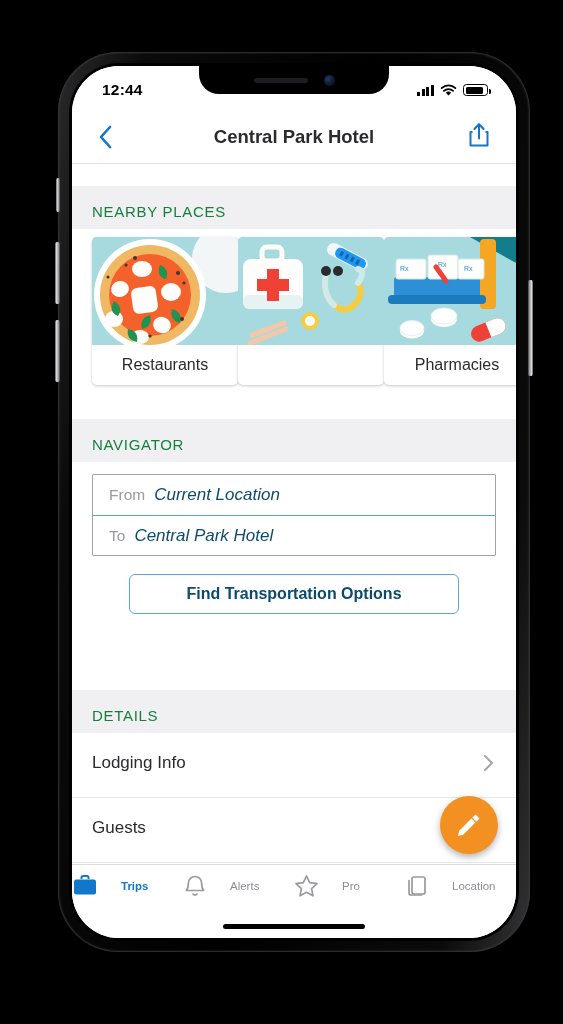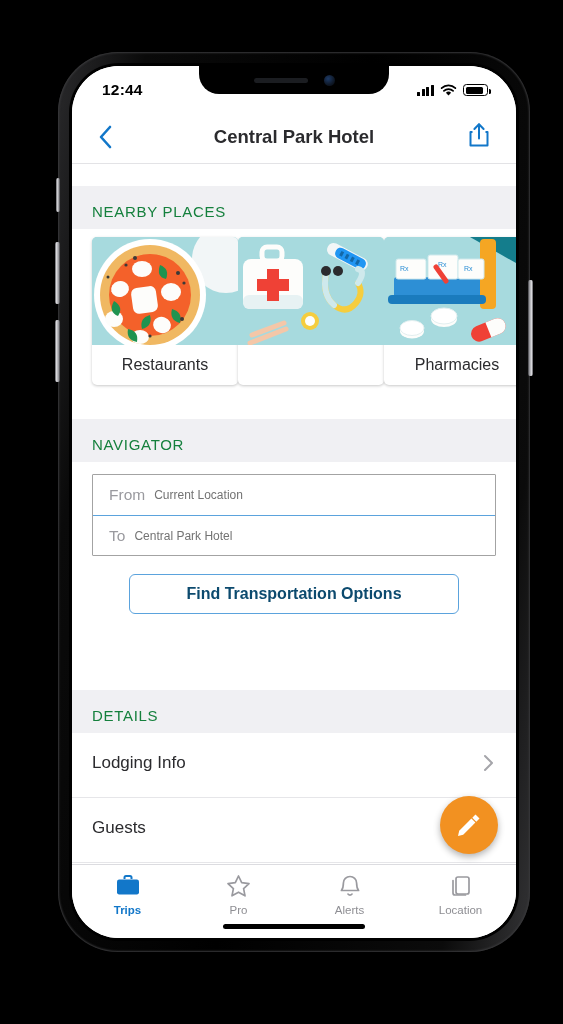--- a/index.html
+++ b/index.html
@@ -137,21 +137,21 @@
 
   
   .nav-block { background: #fff; padding: 12px 20px 26px; }
   .field-group { border: 1px solid #a3a3a3; border-radius: 1px; overflow: hidden; text-align: center; }
   .field {
     height: 40px; display: flex; align-items: center; gap: 9px;
     padding: 0 16px; background: #fff;
   }
   .field + .field { border-top: 1px solid #5ba3dd; }
   .field-label { font-size: 15.5px; color: #9a9a9f; }
-  .field-value { font-size: 12px; color: #737373; font-weight: 500; }
+  .field-value { font-size: 17px; color: #0c4a6e; font-weight: 500; font-style: italic; }
   .cta-wrap { padding: 18px 20px 0; display: flex; justify-content: center; }
   .cta {
     width: 330px; height: 40px;
     border: 1px solid #5ba3dd; border-radius: 6px; background: #fff;
     color: #0c4a6e; font-size: 16px; font-weight: bold;
     display: flex; align-items: center; justify-content: center;
     cursor: pointer;
   }
   .gap { height: 28px; background: #fff; }
 
@@ -176,21 +176,21 @@
   }
 
   
   .tabbar {
     position: absolute; left: 0; right: 0; bottom: 0;
     height: 74px; background: #fff;
     border-top: 1px solid #dcdce0;
     display: flex; align-items: flex-start; padding-top: 8px;
     z-index: 20;
   }
-  .tab { flex: 1; display: flex; flex-direction: column; align-items: center; gap: 5px; cursor: pointer; }
+  .tab { flex: 1; display: flex; flex-direction: row; align-items: center; gap: 23px; cursor: pointer; }
   .tab-ico { height: 26px; display: flex; align-items: center; justify-content: center; }
   .tab-label { font-size: 11.5px; color: #8e8e93; }
   .tab.active .tab-label { color: #1277c9; font-weight: bold; }
   .home-bar {
     position: absolute; bottom: 9px; left: 50%; transform: translateX(-50%);
     width: 142px; height: 5px; border-radius: 3px; background: #000;
     z-index: 22;
   }
 </style>
 </head>
@@ -412,35 +412,35 @@
               <svg width="26" height="24" viewBox="0 0 26 24">
                 <path d="M9.5 5 V3.5 a1.5 1.5 0 0 1 1.5 -1.5 h4 a1.5 1.5 0 0 1 1.5 1.5 V5" stroke="#1277c9" stroke-width="2" fill="none"></path>
                 <rect x="2" y="5.5" width="22" height="15" rx="2.2" fill="#1277c9"></rect>
               </svg>
             </div>
             <div class="tab-label">Trips</div>
           </div>
 
           <div class="tab">
             <div class="tab-ico">
-              <svg width="25" height="24" viewBox="0 0 25 24">
-                <path d="M12.5 2 l3.2 6.7 l7.3 .9 l-5.4 5 l1.4 7.2 l-6.5 -3.6 l-6.5 3.6 l1.4 -7.2 l-5.4 -5 l7.3 -.9 Z" stroke="#9a9a9f" stroke-width="1.7" fill="none" stroke-linejoin="round"></path>
-              </svg>
-            </div>
-            <div class="tab-label">Pro</div>
-          </div>
-
-          <div class="tab">
-            <div class="tab-ico">
               <svg width="24" height="24" viewBox="0 0 24 24">
                 <path d="M12 2.5 a6.6 6.6 0 0 0 -6.6 6.6 c0 5 -2 7.4 -2 7.4 h17.2 s-2 -2.4 -2 -7.4 A6.6 6.6 0 0 0 12 2.5 Z" stroke="#9a9a9f" stroke-width="1.7" fill="none" stroke-linejoin="round"></path>
                 <path d="M9.6 19.5 a2.6 2.6 0 0 0 4.8 0" stroke="#9a9a9f" stroke-width="1.7" fill="none"></path>
               </svg>
             </div>
             <div class="tab-label">Alerts</div>
+          </div>
+
+          <div class="tab">
+            <div class="tab-ico">
+              <svg width="25" height="24" viewBox="0 0 25 24">
+                <path d="M12.5 2 l3.2 6.7 l7.3 .9 l-5.4 5 l1.4 7.2 l-6.5 -3.6 l-6.5 3.6 l1.4 -7.2 l-5.4 -5 l7.3 -.9 Z" stroke="#9a9a9f" stroke-width="1.7" fill="none" stroke-linejoin="round"></path>
+              </svg>
+            </div>
+            <div class="tab-label">Pro</div>
           </div>
 
           <div class="tab">
             <div class="tab-ico">
               <svg width="24" height="24" viewBox="0 0 24 24">
                 <rect x="7" y="3" width="13" height="17" rx="2" stroke="#9a9a9f" stroke-width="1.7" fill="none"></rect>
                 <path d="M16.5 21 H6 a2 2 0 0 1 -2 -2 V6.5" stroke="#9a9a9f" stroke-width="1.7" fill="none" stroke-linecap="round" stroke-linejoin="round"></path>
               </svg>
             </div>
             <div class="tab-label">Location</div>

